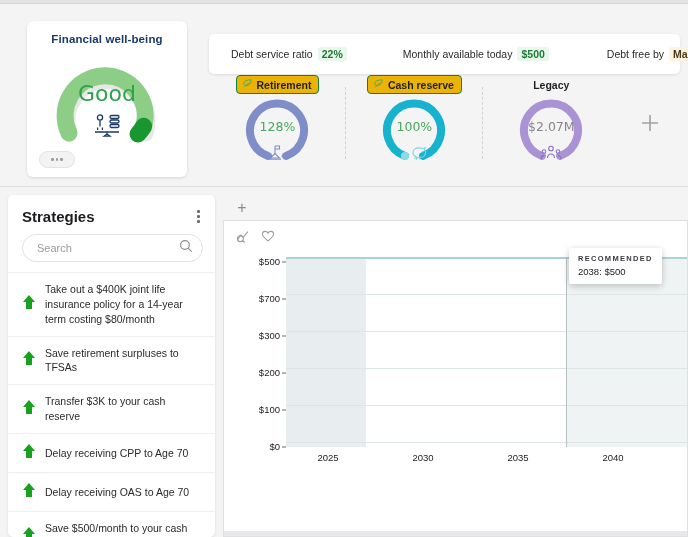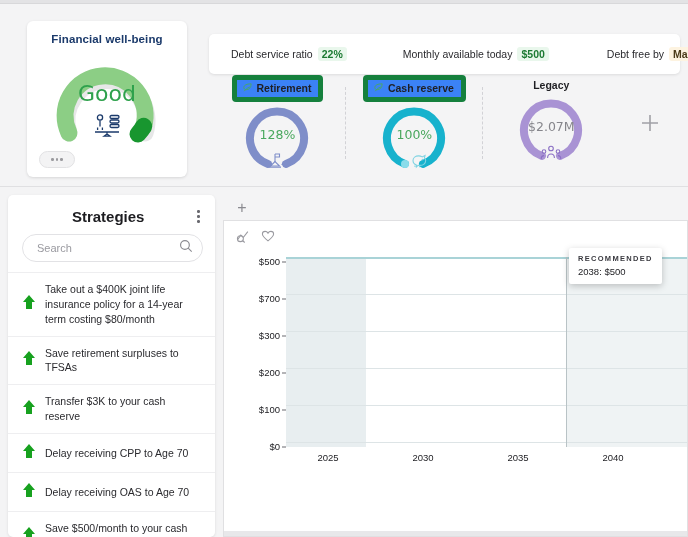--- a/index.html
+++ b/index.html
@@ -67,23 +67,23 @@
   .goals {
     position: absolute; left: 209px; right: 8px; top: 71px;
     height: 100px; display: flex; align-items: flex-start;
   }
   .goal { position: relative; width: 150px; text-align: center; }
   .goal .divider {
     position: absolute; right: 0; top: 12px; height: 72px;
     border-left: 1px dashed #d2d2d6;
   }
   .chip {
-    display: inline-flex; gap: 4px;
-    border: 5px solid #15803d; border-radius: 4px;
-    background: #3b82f6; padding: 2px 7px 2px 5px;
+    display: inline-flex; align-items: center; gap: 4px;
+    border: 1px solid #15803d; border-radius: 4px;
+    background: #eab308; padding: 2px 7px 2px 5px;
     font-size: 10.5px; font-weight: bold; color: #1f1f23;
   }
   .plain-title { font-size: 10.5px; font-weight: bold; color: #1f1f23; padding: 3px 0; display: inline-block; }
   .goal-gauge { position: relative; width: 66px; height: 66px; margin: 5px auto 0; }
   .goal-val {
     position: absolute; left: 0; right: 0; top: 20px;
     text-align: center; font-size: 12.5px;
     font-family: "DejaVu Sans", sans-serif;
   }
   .goal-val.green { color: #4aa85e; }
@@ -97,21 +97,21 @@
   
   .bottom { display: flex; height: 351px; background: #f4f4f5; border-top: 1px solid #e0e0e2; }
 
   
   .strategies {
     width: 207px; margin: 8px 0 0 8px;
     background: #fff; border-radius: 5px;
     box-shadow: 0 1px 3px rgba(0,0,0,.10);
     display: flex; flex-direction: column; overflow: hidden;
   }
-  .str-head { display: flex; align-items: center; padding: 12px 12px 6px 14px; text-align: center; }
+  .str-head { display: flex; align-items: center; padding: 12px 12px 6px 14px; }
   .str-title { font-size: 15px; font-weight: bold; color: #1c1c20; flex: 1; }
   .kebab { display: flex; flex-direction: column; gap: 2.5px; cursor: pointer; padding: 3px; }
   .kebab i { width: 2.6px; height: 2.6px; border-radius: 50%; background: #6a6a70; display: block; }
   .search-wrap { padding: 2px 12px 10px 14px; }
   .search-box {
     display: flex; align-items: center; height: 28px;
     border: 1px solid #e2e2e5; border-radius: 14px; padding: 0 11px 0 14px;
   }
   .search-box input {
     flex: 1; border: 0; outline: none; font-size: 11px;

